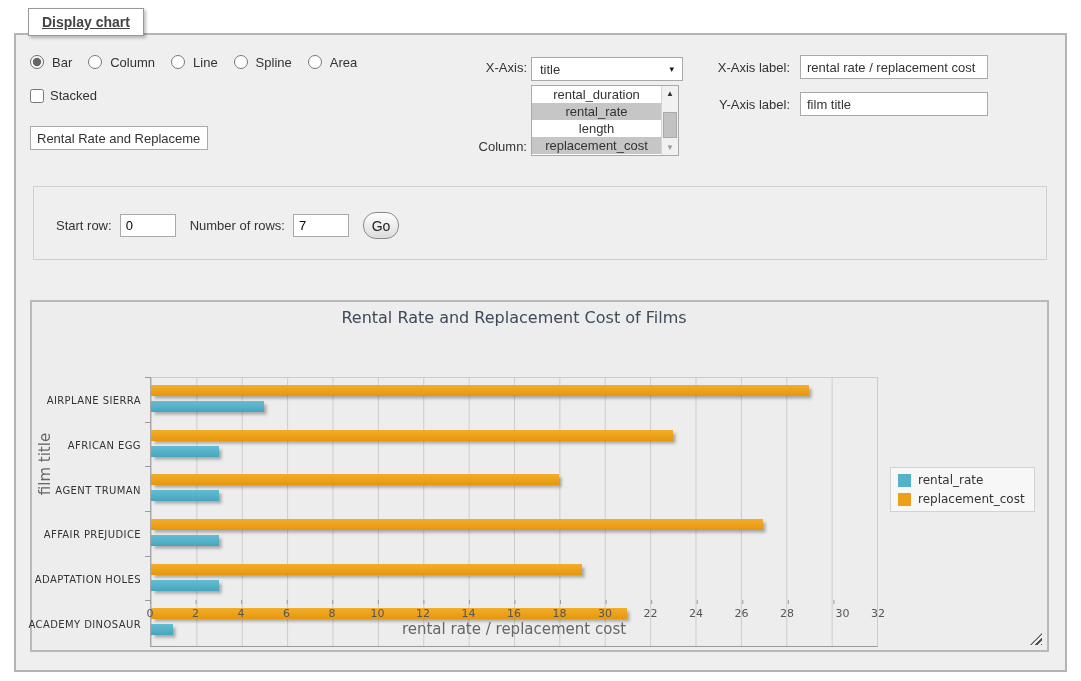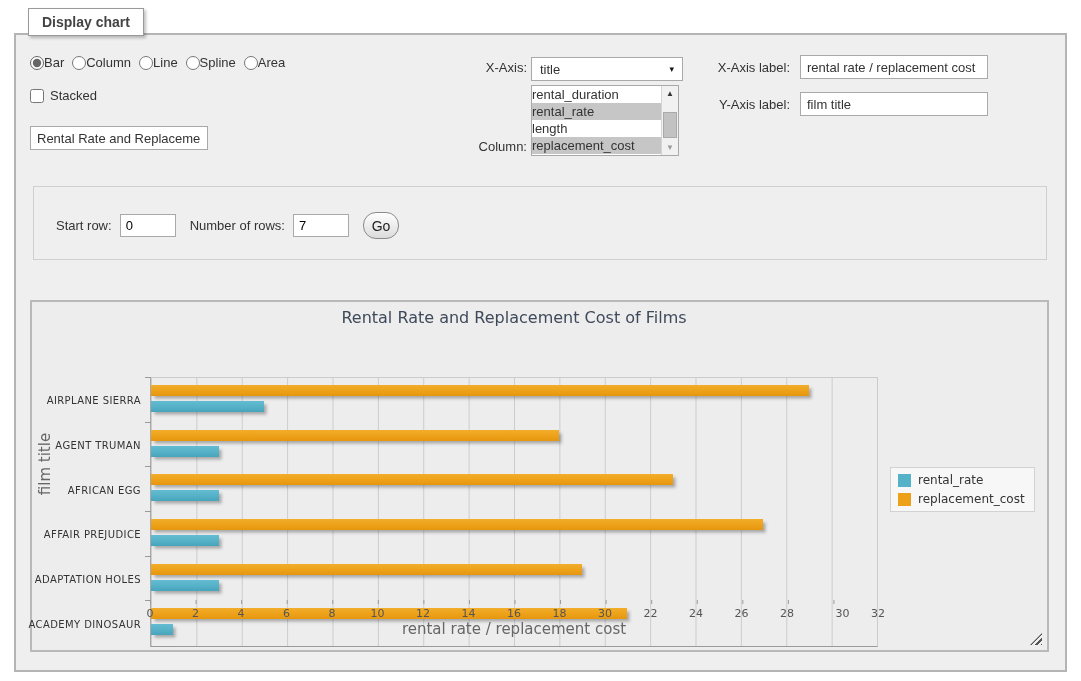--- a/index.html
+++ b/index.html
@@ -4,44 +4,44 @@
 <style>
   * { margin:0; padding:0; box-sizing:border-box; }
   html,body { width:1081px; height:681px; background:#fff; font-family:"Liberation Sans", sans-serif; color:#333; }
   .canvas { position:relative; width:1081px; height:681px; overflow:hidden; }
 
   
   .fieldset { position:absolute; left:14px; top:33px; width:1053px; height:639px;
               background:#efefef; border:2px solid #b4b4b4; }
   .legend-tab { position:absolute; left:28px; top:8px; background:#fff; border:1px solid #999;
                 padding:5px 13px; font-size:14px; font-weight:bold; color:#444;
-                box-shadow:2px 2px 3px rgba(0,0,0,0.25); z-index:5; }
-
-  
-  .type-row { position:absolute; left:30px; top:55px; display:flex; align-items:flex-end; gap:0; font-size:13px; }
+                box-shadow:2px 2px 3px rgba(0,0,0,0.25); z-index:5;text-decoration:underline; }
+
+  
+  .type-row { position:absolute; left:30px; top:55px; display:flex; align-items:flex-start; gap:8px; font-size:13px; }
   .type-row label { margin-right:8px; }
   .stacked-row { position:absolute; left:30px; top:88px; display:flex; align-items:center; gap:6px; font-size:13px; }
   input[type=radio], input[type=checkbox] { width:14px; height:14px; accent-color:#666; }
 
   .title-input { position:absolute; left:30px; top:126px; width:178px; height:24px;
                  border:1px solid #a9a9a9; background:#fff; font-size:13px; color:#333;
                  padding:0 6px; font-family:"Liberation Sans", sans-serif; }
 
   .field-label { position:absolute; font-size:13px; color:#333; text-align:right; }
   
   .fake-select { position:absolute; left:531px; top:57px; width:152px; height:24px; background:#fff;
                  border:1px solid #a9a9a9; font-size:13px; display:flex; align-items:center;
                  padding:0 8px; justify-content:space-between; cursor:default; }
   .fake-select .arrow { font-size:9px; color:#111; }
 
   
   .listbox { position:absolute; left:531px; top:85px; width:148px; height:71px; background:#fff;
              border:1px solid #a9a9a9; overflow:hidden; }
   .listbox .opts { position:absolute; left:0; top:0; right:17px; bottom:0; }
-  .listbox .opt { height:17px; line-height:17px; padding-left:0; font-size:13px; white-space:nowrap; }
+  .listbox .opt { height:17px; line-height:17px; padding-left:0; font-size:13px; white-space:nowrap;text-align:center; }
   .listbox .opt.sel { background:#c6c6c6; }
   .sb { position:absolute; right:0; top:0; width:17px; height:100%; background:#f1f1f1; border-left:1px solid #d5d5d5; }
   .sb .btn { position:absolute; left:0; width:100%; height:15px; background:#f1f1f1; text-align:center;
              font-size:8px; line-height:15px; color:#333; }
   .sb .btn.down { bottom:0; color:#9a9a9a; }
   .sb .thumb { position:absolute; left:1px; top:26px; width:14px; height:26px; background:#c2c2c2; border:1px solid #aaa; }
 
   .axis-input { position:absolute; width:188px; height:24px; border:1px solid #a9a9a9; background:#fff;
                 font-size:13px; color:#333; padding:0 6px; font-family:"Liberation Sans", sans-serif; }
 
@@ -153,27 +153,27 @@
   <div class="chart-box">
     <div class="chart-title">Rental Rate and Replacement Cost of Films</div>
     <div class="y-title">film title</div>
     <div class="plot" id="plot">
         <div class="band">
           <span class="cat-label">AIRPLANE SIERRA</span>
           <div class="bar top" style="width: 90.5938%; background: linear-gradient(rgb(242, 173, 43), rgb(237, 161, 24) 55%, rgb(228, 150, 15));"></div>
           <div class="bar bot" style="width: 15.5938%; background: linear-gradient(rgb(99, 188, 209), rgb(85, 177, 199) 55%, rgb(72, 164, 187));"></div>
         </div>
         <div class="band">
+          <span class="cat-label">AFRICAN EGG</span>
+          <div class="bar top" style="width: 71.8438%; background: linear-gradient(rgb(242, 173, 43), rgb(237, 161, 24) 55%, rgb(228, 150, 15));"></div>
+          <div class="bar bot" style="width: 9.34375%; background: linear-gradient(rgb(99, 188, 209), rgb(85, 177, 199) 55%, rgb(72, 164, 187));"></div>
+        </div>
+        <div class="band">
           <span class="cat-label">AGENT TRUMAN</span>
           <div class="bar top" style="width: 56.2187%; background: linear-gradient(rgb(242, 173, 43), rgb(237, 161, 24) 55%, rgb(228, 150, 15));"></div>
-          <div class="bar bot" style="width: 9.34375%; background: linear-gradient(rgb(99, 188, 209), rgb(85, 177, 199) 55%, rgb(72, 164, 187));"></div>
-        </div>
-        <div class="band">
-          <span class="cat-label">AFRICAN EGG</span>
-          <div class="bar top" style="width: 71.8438%; background: linear-gradient(rgb(242, 173, 43), rgb(237, 161, 24) 55%, rgb(228, 150, 15));"></div>
           <div class="bar bot" style="width: 9.34375%; background: linear-gradient(rgb(99, 188, 209), rgb(85, 177, 199) 55%, rgb(72, 164, 187));"></div>
         </div>
         <div class="band">
           <span class="cat-label">AFFAIR PREJUDICE</span>
           <div class="bar top" style="width: 84.3438%; background: linear-gradient(rgb(242, 173, 43), rgb(237, 161, 24) 55%, rgb(228, 150, 15));"></div>
           <div class="bar bot" style="width: 9.34375%; background: linear-gradient(rgb(99, 188, 209), rgb(85, 177, 199) 55%, rgb(72, 164, 187));"></div>
         </div>
         <div class="band">
           <span class="cat-label">ADAPTATION HOLES</span>
           <div class="bar top" style="width: 59.3437%; background: linear-gradient(rgb(242, 173, 43), rgb(237, 161, 24) 55%, rgb(228, 150, 15));"></div>

